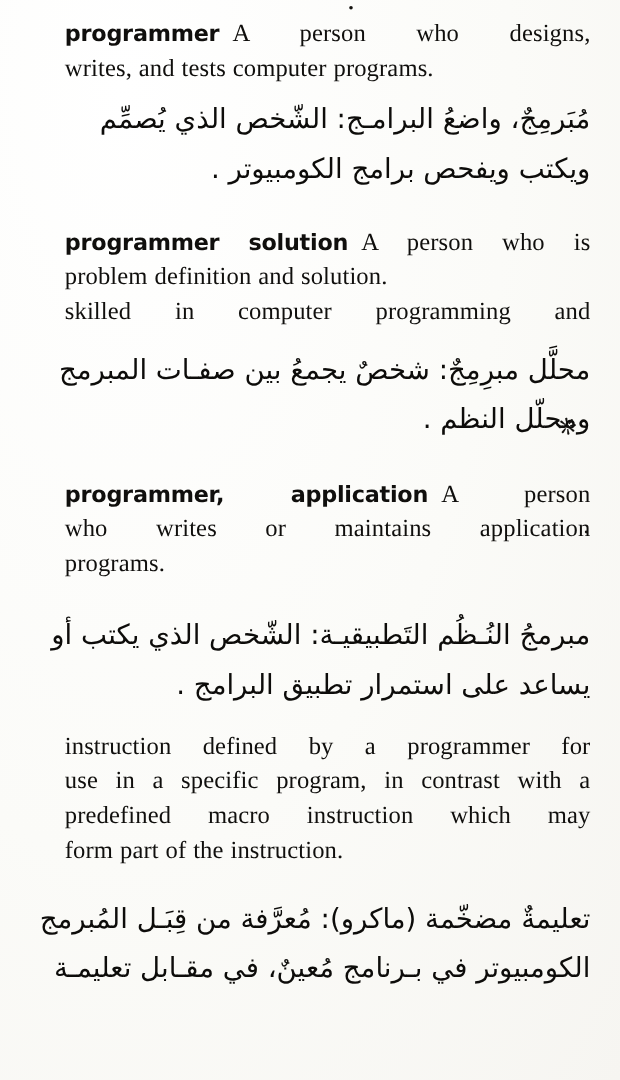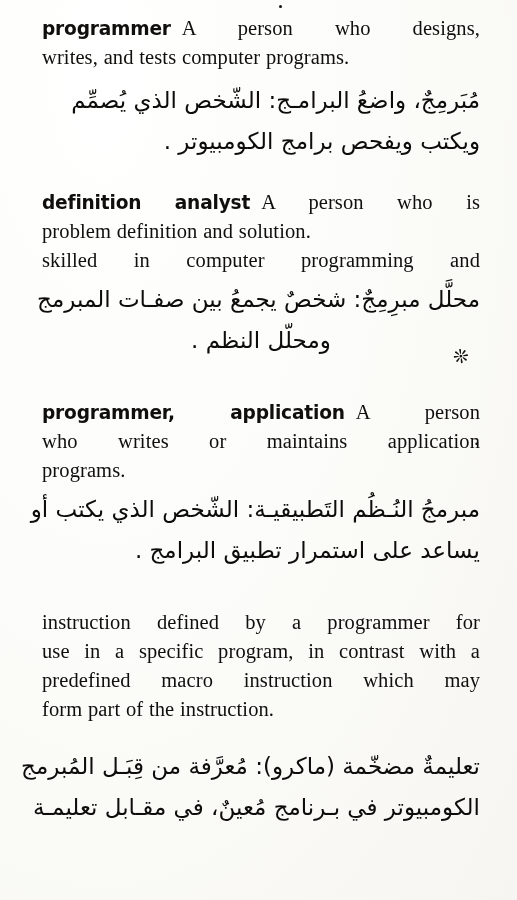--- a/index.html
+++ b/index.html
@@ -19,21 +19,21 @@
   
   .paper {
     position: absolute;
     inset: 0;
     background:
       radial-gradient(ellipse at 20% 8%, #ffffff 0%, #fbfbf8 55%, #f6f5f1 100%);
   }
 
   .column {
     position: absolute;
-    left: 42px;
+    left: 54px;
     top: 0;
     width: 438px;
     height: 900px;
   }
 
   .entry {
     position: absolute;
     width: 438px;
   }
 
@@ -117,39 +117,39 @@
       <span class="en-line last"><span>writes, and tests computer programs.</span></span>
     </div>
     <div class="ar-block" style="margin-top:8px;text-align:right;">
       <span class="ar-line">مُبَرمِجٌ، واضعُ البرامـج: الشّخص الذي يُصمِّم</span>
       <span class="ar-line">ويكتب ويفحص برامج الكومبيوتر .</span>
     </div>
   </div>
 
   <div class="entry" style="top:188px;">
     <div class="en-block">
-      <span class="en-line"><span class="headword">definition analyst</span><span class="gap"></span><span>A person who is</span></span>
+      <span class="en-line"><span class="headword">programmer solution</span><span class="gap"></span><span>A person who is</span></span>
       <span class="en-line last"><span>problem definition and solution.</span></span>
       <span class="en-line"><span>skilled in computer programming and</span></span>
     </div>
-    <div class="ar-block" style="margin-top:4px;text-align:center;">
+    <div class="ar-block" style="margin-top:14px;">
       <span class="ar-line">محلَّل مبرِمِجٌ: شخصٌ يجمعُ بين صفـات المبرمج</span>
       <span class="ar-line">ومحلّل النظم .</span>
     </div>
   </div>
 
   <div class="smudge" style="left:411px; top:347px;">❊</div>
 
   <div class="entry" style="top:398px;">
     <div class="en-block">
       <span class="en-line"><span class="headword">programmer, application</span><span class="gap"></span><span>A person</span></span>
       <span class="en-line"><span>who writes or maintains application</span></span>
       <span class="en-line last"><span>programs.</span></span>
     </div>
-    <div class="ar-block" style="margin-top:4px;">
+    <div class="ar-block" style="margin-top:25px;">
       <span class="ar-line">مبرمجُ النُـظُم التَطبيقيـة: الشّخص الذي يكتب أو</span>
       <span class="ar-line">يساعد على استمرار تطبيق البرامج .</span>
     </div>
   </div>
 
   <div class="stray-dot" style="left:432px; top:427px;">.</div>
 
   <div class="entry" style="top:608px;">
     <div class="en-block">
       <span class="en-line"><span>instruction defined by a programmer for</span></span>

